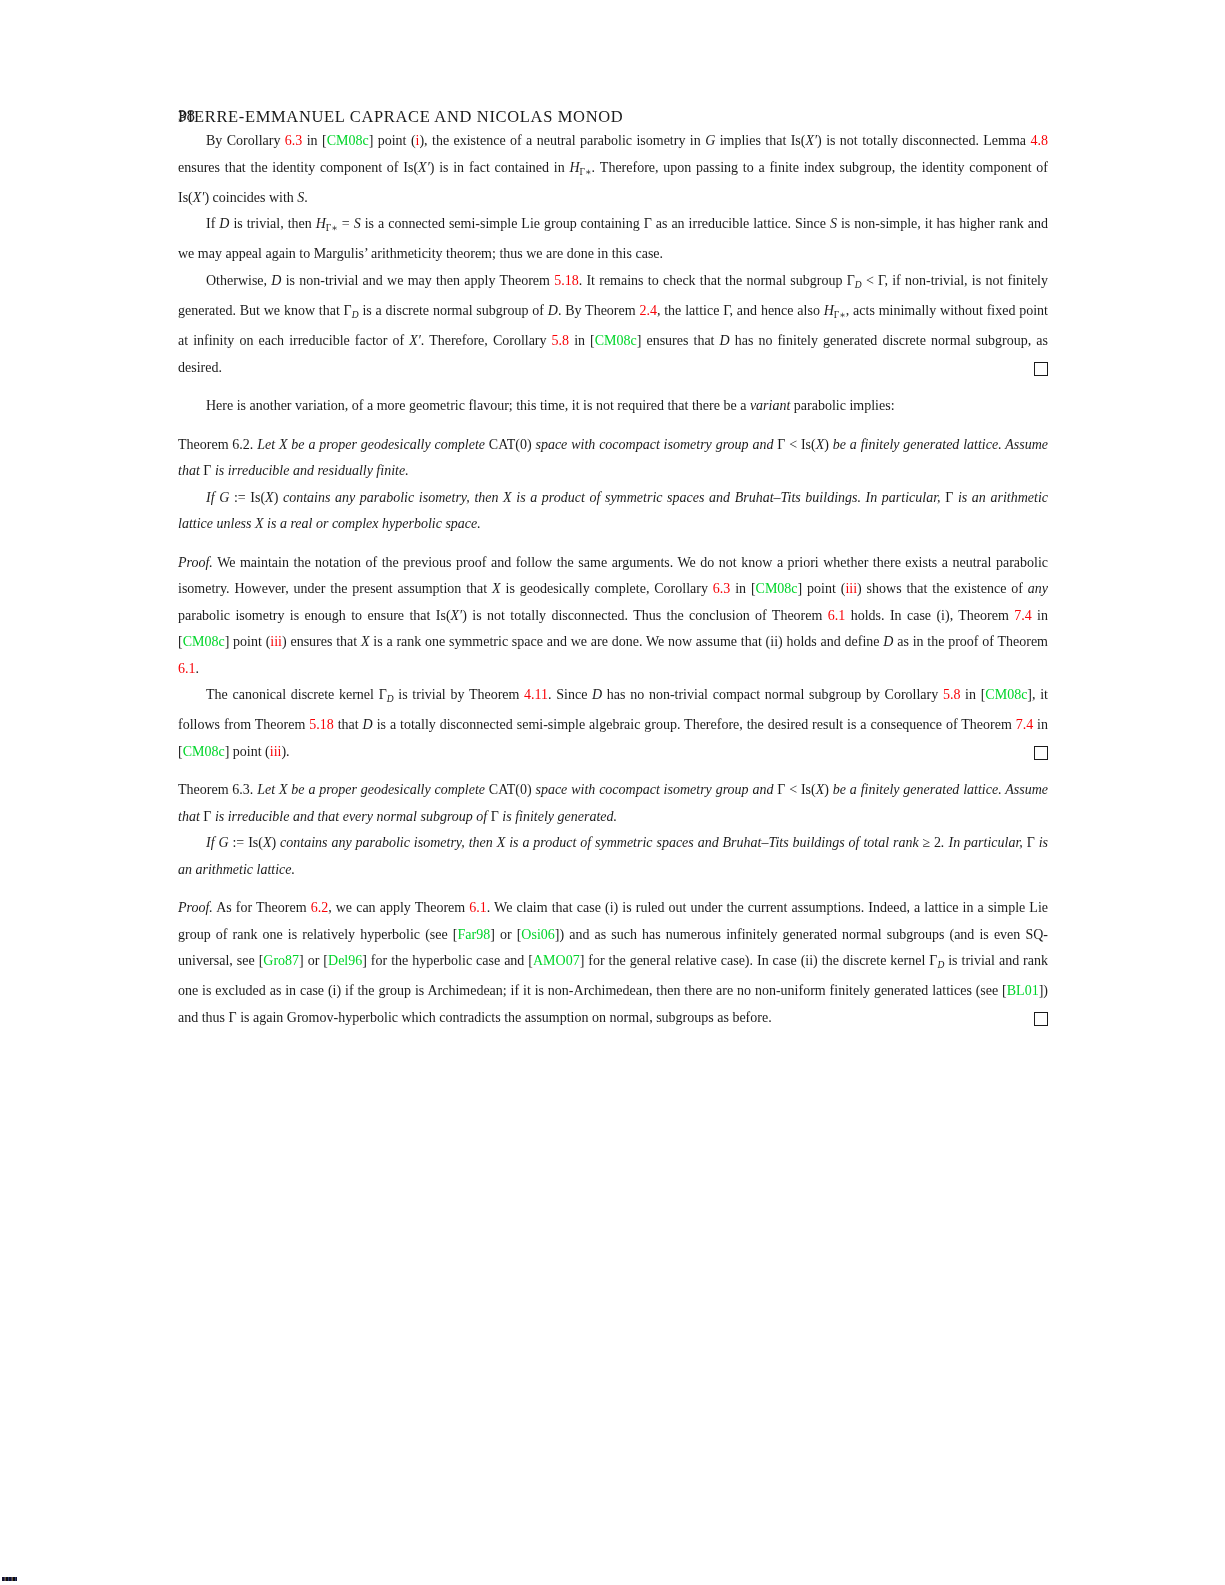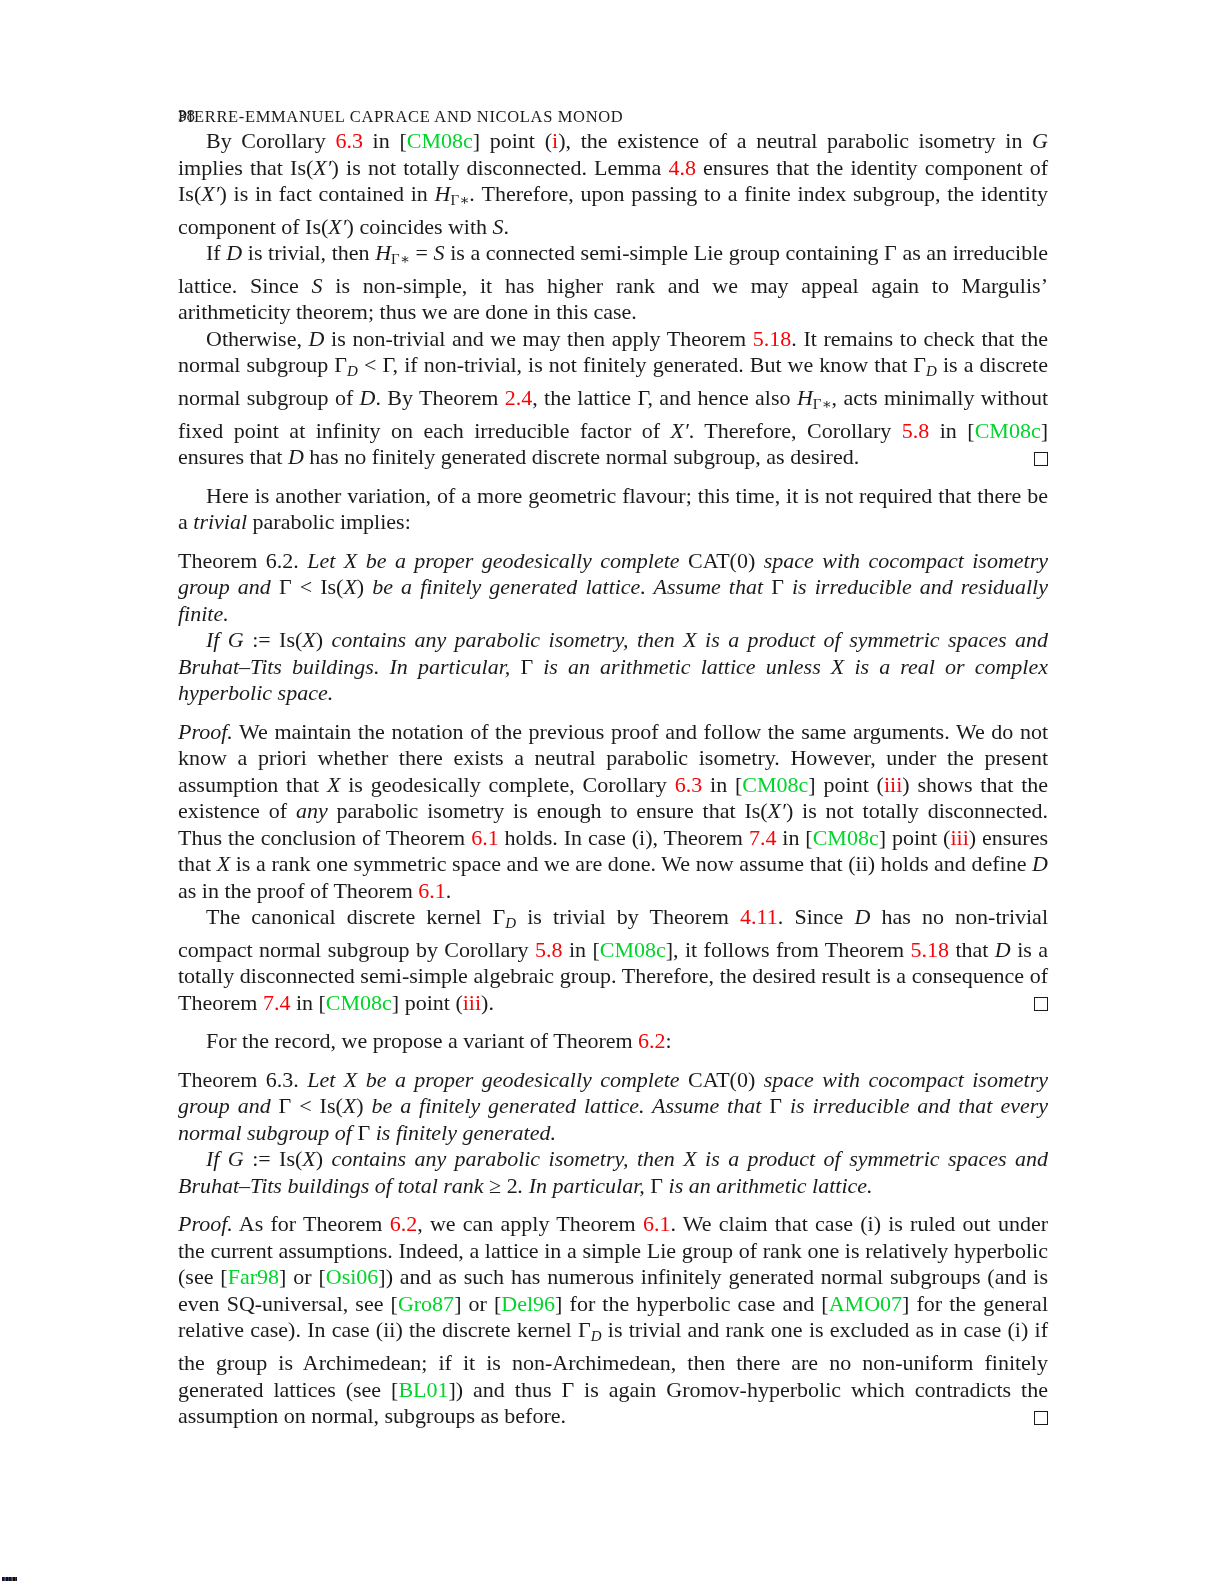--- a/index.html
+++ b/index.html
@@ -30,21 +30,21 @@
   .page-number{
     position:absolute;left:0;top:0;
   }
   .running-title{
     display:block;
     letter-spacing:0.04em;
     font-size:16.5px;
     padding-top:1px;
   }
   main{
-    font-size:22px;
+    font-size:14px;
     line-height:26.5px;
     text-align:justify;
   }
   p.para{
     margin:0;
     position:relative;
   }
   p.indent{ text-indent:28px; }
   p.space-before{ margin-top:12px; }
   .kind-theorem{ font-style:italic; }
@@ -77,25 +77,24 @@
 
 <div class="page">
   <header class="running">
     <span class="page-number">38</span>
     <span class="running-title">PIERRE-EMMANUEL CAPRACE AND NICOLAS MONOD</span>
   </header>
   <main>
       <p class="para kind-body indent"><span class="s-n">By Corollary </span><span class="s-r">6.3</span><span class="s-n"> in [</span><span class="s-g">CM08c</span><span class="s-n">] point (</span><span class="s-r">i</span><span class="s-n">), the existence of a neutral parabolic isometry in </span><span class="s-m">G</span><span class="s-n"> implies that Is(</span><span class="s-m">X′</span><span class="s-n">) is not totally disconnected.  Lemma </span><span class="s-r">4.8</span><span class="s-n"> ensures that the identity component of Is(</span><span class="s-m">X′</span><span class="s-n">) is in fact contained in </span><span class="s-m">H</span><span class="s-sub">Γ∗</span><span class="s-n">. Therefore, upon passing to a finite index subgroup, the identity component of Is(</span><span class="s-m">X′</span><span class="s-n">) coincides with </span><span class="s-m">S</span><span class="s-n">.</span></p>
       <p class="para kind-body indent"><span class="s-n">If </span><span class="s-m">D</span><span class="s-n"> is trivial, then </span><span class="s-m">H</span><span class="s-sub">Γ∗</span><span class="s-n"> = </span><span class="s-m">S</span><span class="s-n"> is a connected semi-simple Lie group containing Γ as an irreducible lattice. Since </span><span class="s-m">S</span><span class="s-n"> is non-simple, it has higher rank and we may appeal again to Margulis’ arithmeticity theorem; thus we are done in this case.</span></p>
       <p class="para kind-body indent"><span class="s-n">Otherwise, </span><span class="s-m">D</span><span class="s-n"> is non-trivial and we may then apply Theorem </span><span class="s-r">5.18</span><span class="s-n">. It remains to check that the normal subgroup Γ</span><span class="s-msub">D</span><span class="s-n"> &lt; Γ, if non-trivial, is not finitely generated. But we know that Γ</span><span class="s-msub">D</span><span class="s-n"> is a discrete normal subgroup of </span><span class="s-m">D</span><span class="s-n">. By Theorem </span><span class="s-r">2.4</span><span class="s-n">, the lattice Γ, and hence also </span><span class="s-m">H</span><span class="s-sub">Γ∗</span><span class="s-n">, acts minimally without fixed point at infinity on each irreducible factor of </span><span class="s-m">X′</span><span class="s-n">.  Therefore, Corollary </span><span class="s-r">5.8</span><span class="s-n"> in [</span><span class="s-g">CM08c</span><span class="s-n">] ensures that </span><span class="s-m">D</span><span class="s-n"> has no finitely generated discrete normal subgroup, as desired.</span><span class="qed"></span></p>
-      <p class="para kind-body indent space-before"><span class="s-n">Here is another variation, of a more geometric flavour; this time, it is not required that there be a </span><span class="s-i">trivial</span><span class="s-n"> parabolic implies:</span></p>
+      <p class="para kind-body indent space-before"><span class="s-n">Here is another variation, of a more geometric flavour; this time, it is not required that there be a </span><span class="s-i">variant</span><span class="s-n"> parabolic implies:</span></p>
       <p class="para kind-theorem space-before"><span class="s-b">Theorem 6.2.</span><span class="s-n">  </span><span class="s-i">Let </span><span class="s-m">X</span><span class="s-i"> be a proper geodesically complete </span><span class="s-n">CAT(0)</span><span class="s-i"> space with cocompact isometry group and </span><span class="s-n">Γ &lt; Is(</span><span class="s-m">X</span><span class="s-n">)</span><span class="s-i"> be a finitely generated lattice.  Assume that </span><span class="s-n">Γ</span><span class="s-i"> is irreducible and residually finite.</span></p>
       <p class="para kind-theorem indent"><span class="s-i">If </span><span class="s-m">G</span><span class="s-n"> := Is(</span><span class="s-m">X</span><span class="s-n">)</span><span class="s-i"> contains any parabolic isometry, then </span><span class="s-m">X</span><span class="s-i"> is a product of symmetric spaces and Bruhat–Tits buildings.  In particular, </span><span class="s-n">Γ</span><span class="s-i"> is an arithmetic lattice unless </span><span class="s-m">X</span><span class="s-i"> is a real or complex hyperbolic space.</span></p>
       <p class="para kind-proof space-before"><span class="s-i">Proof.</span><span class="s-n"> We maintain the notation of the previous proof and follow the same arguments.  We do not know a priori whether there exists a neutral parabolic isometry.  However, under the present assumption that </span><span class="s-m">X</span><span class="s-n"> is geodesically complete, Corollary </span><span class="s-r">6.3</span><span class="s-n"> in [</span><span class="s-g">CM08c</span><span class="s-n">] point (</span><span class="s-r">iii</span><span class="s-n">) shows that the existence of </span><span class="s-i">any</span><span class="s-n"> parabolic isometry is enough to ensure that Is(</span><span class="s-m">X′</span><span class="s-n">) is not totally disconnected.  Thus the conclusion of Theorem </span><span class="s-r">6.1</span><span class="s-n"> holds.  In case (i), Theorem </span><span class="s-r">7.4</span><span class="s-n"> in [</span><span class="s-g">CM08c</span><span class="s-n">] point (</span><span class="s-r">iii</span><span class="s-n">) ensures that </span><span class="s-m">X</span><span class="s-n"> is a rank one symmetric space and we are done.  We now assume that (ii) holds and define </span><span class="s-m">D</span><span class="s-n"> as in the proof of Theorem </span><span class="s-r">6.1</span><span class="s-n">.</span></p>
       <p class="para kind-body indent"><span class="s-n">The canonical discrete kernel Γ</span><span class="s-msub">D</span><span class="s-n"> is trivial by Theorem </span><span class="s-r">4.11</span><span class="s-n">.  Since </span><span class="s-m">D</span><span class="s-n"> has no non-trivial compact normal subgroup by Corollary </span><span class="s-r">5.8</span><span class="s-n"> in [</span><span class="s-g">CM08c</span><span class="s-n">], it follows from Theorem </span><span class="s-r">5.18</span><span class="s-n"> that </span><span class="s-m">D</span><span class="s-n"> is a totally disconnected semi-simple algebraic group.  Therefore, the desired result is a consequence of Theorem </span><span class="s-r">7.4</span><span class="s-n"> in [</span><span class="s-g">CM08c</span><span class="s-n">] point (</span><span class="s-r">iii</span><span class="s-n">).</span><span class="qed"></span></p>
-      <p class="para kind-body indent space-before"><span class="s-n">For the record, we propose a variant of Theorem </span><span class="s-r">6.2</span><span class="s-n">:</span></p>
       <p class="para kind-theorem space-before"><span class="s-b">Theorem 6.3.</span><span class="s-n">  </span><span class="s-i">Let </span><span class="s-m">X</span><span class="s-i"> be a proper geodesically complete </span><span class="s-n">CAT(0)</span><span class="s-i"> space with cocompact isometry group and </span><span class="s-n">Γ &lt; Is(</span><span class="s-m">X</span><span class="s-n">)</span><span class="s-i"> be a finitely generated lattice.  Assume that </span><span class="s-n">Γ</span><span class="s-i"> is irreducible and that every normal subgroup of </span><span class="s-n">Γ</span><span class="s-i"> is finitely generated.</span></p>
       <p class="para kind-theorem indent"><span class="s-i">If </span><span class="s-m">G</span><span class="s-n"> := Is(</span><span class="s-m">X</span><span class="s-n">)</span><span class="s-i"> contains any parabolic isometry, then </span><span class="s-m">X</span><span class="s-i"> is a product of symmetric spaces and Bruhat–Tits buildings of total rank </span><span class="s-n">≥ 2</span><span class="s-i">.  In particular, </span><span class="s-n">Γ</span><span class="s-i"> is an arithmetic lattice.</span></p>
       <p class="para kind-proof space-before"><span class="s-i">Proof.</span><span class="s-n"> As for Theorem </span><span class="s-r">6.2</span><span class="s-n">, we can apply Theorem </span><span class="s-r">6.1</span><span class="s-n">.  We claim that case (i) is ruled out under the current assumptions.  Indeed, a lattice in a simple Lie group of rank one is relatively hyperbolic (see [</span><span class="s-g">Far98</span><span class="s-n">] or [</span><span class="s-g">Osi06</span><span class="s-n">]) and as such has numerous infinitely generated normal subgroups (and is even SQ-universal, see [</span><span class="s-g">Gro87</span><span class="s-n">] or [</span><span class="s-g">Del96</span><span class="s-n">] for the hyperbolic case and [</span><span class="s-g">AMO07</span><span class="s-n">] for the general relative case). In case (ii) the discrete kernel Γ</span><span class="s-msub">D</span><span class="s-n"> is trivial and rank one is excluded as in case (i) if the group is Archimedean; if it is non-Archimedean, then there are no non-uniform finitely generated lattices (see [</span><span class="s-g">BL01</span><span class="s-n">]) and thus Γ is again Gromov-hyperbolic which contradicts the assumption on normal, subgroups as before.</span><span class="qed"></span></p>
     </main>
 </div>
 
 <div class="corner-artifact"></div>
 
 </body></html>

